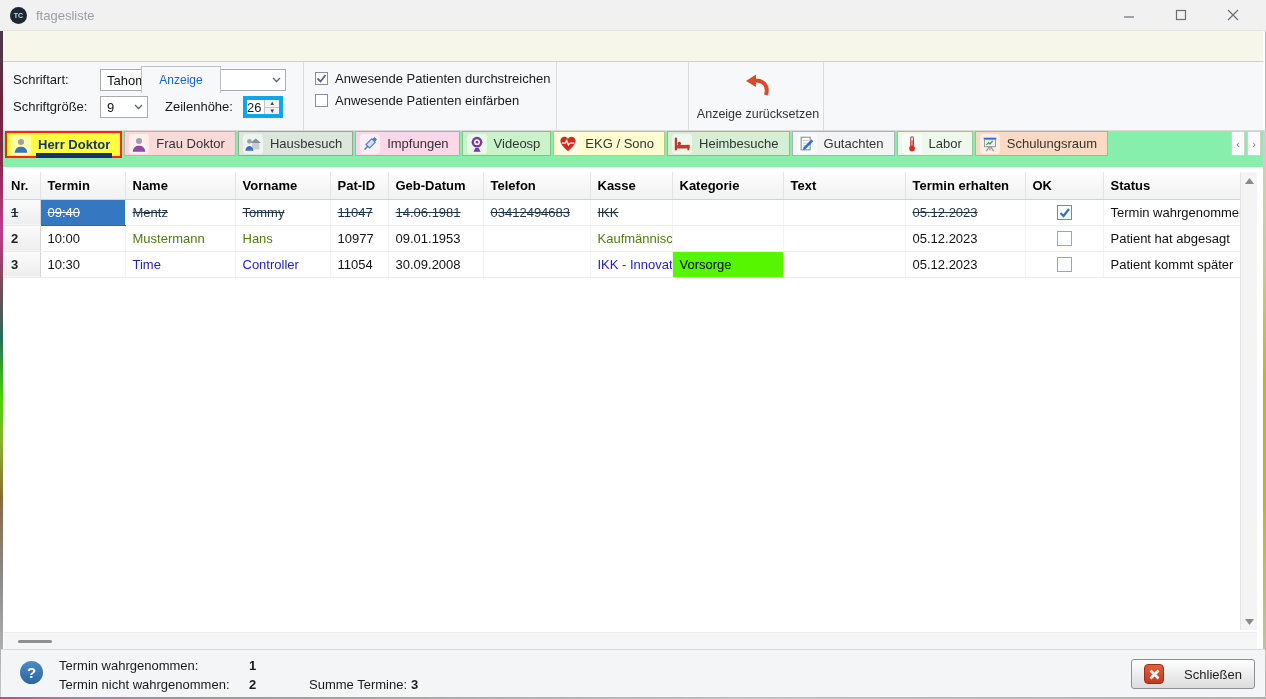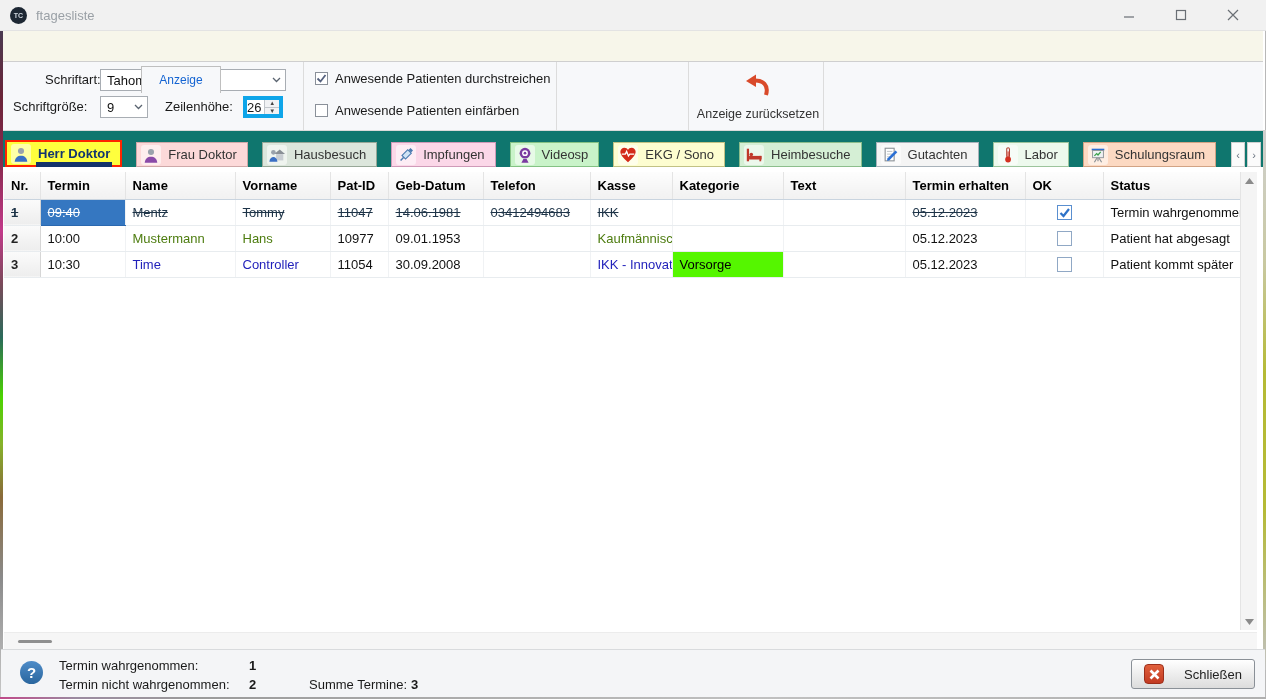--- a/index.html
+++ b/index.html
@@ -37,21 +37,21 @@
   .spin-val { flex:1; font-size:13px; display:flex; align-items:center; justify-content:flex-end; padding-right:3px; }
   .spin-btns { width:15px; display:flex; flex-direction:column; border-left:1px solid #c2c6cb; }
   .spin-btn { flex:1; background:#f1f2f4; display:flex; align-items:center; justify-content:center; font-size:6px; color:#444; }
   .spin-btn + .spin-btn { border-top:1px solid #c2c6cb; }
   .vsep { position:absolute; top:0; width:1px; height:68px; background:#dcdcdc; }
   .cbrow { position:absolute; display:flex; align-items:center; gap:7px; }
   .cbox { width:13px; height:13px; background:#fff; border:1px solid #8a9099; display:flex; align-items:center; justify-content:center; }
   .toolbtn { position:absolute; top:4px; height:61px; display:flex; flex-direction:column; align-items:center; justify-content:center; gap:4px; font-size:12.5px; color:#333; cursor:default; }
 
   
-  .restabs { position:absolute; top:131px; left:3px; width:1260px; height:36px; background:#0f766e; display:flex; align-items:flex-end; padding:0 2px; gap:14px; }
+  .restabs { position:absolute; top:131px; left:3px; width:1260px; height:36px; background:#86efac; display:flex; align-items:flex-start; padding:0 2px; gap:2px; }
   .rtab { height:25px; display:flex; align-items:center; gap:7px; padding:0 10px 0 4px; font-size:13px; color:#333; border:1px solid #aab2ba; background:#fff; position:relative; }
   .ric { width:20px; height:20px; display:flex; align-items:center; justify-content:center; background:rgba(255,255,255,.55); border-radius:3px; }
   .ric svg { display:block; }
   .rtab0 { background:#ffff3d; border:2px solid #ff2400; font-weight:bold; color:#12356e; height:27px; }
   .rtab0 .rlabel { position:relative; }
   .rtab0 .rlabel::after { content:""; position:absolute; left:-2px; right:-2px; bottom:-6px; height:5px; background:#14336b; }
   .rtab1 { background:#fcd9d9; border-color:#cfa8a8; }
   .rtab2 { background:#dce6dc; border-color:#98a898; }
   .rtab3 { background:#fbd7e8; border-color:#cf9ab8; }
   .rtab4 { background:#c9f3c9; border-color:#84c284; }
@@ -122,21 +122,21 @@
         </span>
     </div>
   </div>
 
   <div class="tabstrip">
     <div class="mtab mtab-inactive">Tagesliste</div>
     <div class="mtab mtab-active">Anzeige</div>
   </div>
 
   <div class="toolbar">
-    <span class="tb-label" style="left:10px; top:10px;margin-left:32px;">Schriftart:</span>
+    <span class="tb-label" style="left:10px; top:10px;">Schriftart:</span>
     <div class="combo" style="left:97px; top:7px; width:186px;">
       <span>Tahoma</span>
       <span class="chev">
           <svg width="9" height="6">
             <path d="M1 1 L4.5 4.5 L8 1" fill="none" stroke="#5a6470" stroke-width="1.3"></path>
           </svg>
         </span>
     </div>
     <span class="tb-label" style="left:10px; top:37px;">Schriftgröße:</span>
     <div class="combo" style="left:97px; top:34px; width:48px;">
@@ -159,21 +159,21 @@
     <div class="vsep" style="left:300px;"></div>
 
     <div class="cbrow" style="left:312px; top:9px;">
       <span class="cbox">
           <svg width="11" height="11">
             <path d="M1.5 5.5 L4.5 8.5 L9.5 2" fill="none" stroke="#55617e" stroke-width="1.8"></path>
           </svg>
         </span>
       <span>Anwesende Patienten durchstreichen</span>
     </div>
-    <div class="cbrow" style="left:312px; top:41px;">
+    <div class="cbrow" style="left:312px; top:31px;">
       <span class="cbox"></span>
       <span>Anwesende Patienten einfärben</span>
     </div>
 
     <div class="vsep" style="left:553px;"></div>
 
 
     <div class="vsep" style="left:685px;"></div>
 
     <div class="toolbtn" style="left:692px; width:126px;">

